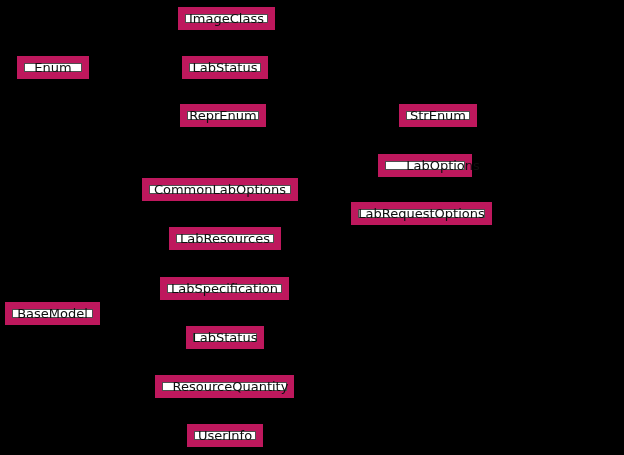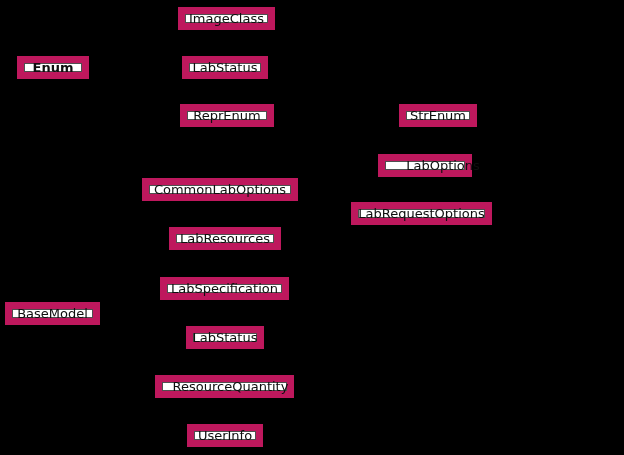--- a/index.html
+++ b/index.html
@@ -31,23 +31,23 @@
     white-space: nowrap;
     text-align: center;
     cursor: pointer;
   }
 </style>
 </head>
 <body>
 
 <div id="stage" style="background: rgb(0, 0, 0);">
     <div class="node" style="left: 178px; top: 7px; width: 97px; background: rgb(255, 255, 255); color: rgb(15, 15, 15); box-shadow: rgb(79, 79, 79) 0px 0px 0px 1px inset;">ImageClass</div>
-    <div class="node" style="left: 17px; top: 56px; width: 72px; background: rgb(255, 255, 255); color: rgb(15, 15, 15); box-shadow: rgb(79, 79, 79) 0px 0px 0px 1px inset; font-weight: bold;">Enum</div>
+    <div class="node" style="left: 17px; top: 56px; width: 72px; background: rgb(255, 255, 255); color: rgb(15, 15, 15); box-shadow: rgb(79, 79, 79) 0px 0px 0px 1px inset;">Enum</div>
     <div class="node" style="left: 182px; top: 56px; width: 86px; background: rgb(255, 255, 255); color: rgb(15, 15, 15); box-shadow: rgb(79, 79, 79) 0px 0px 0px 1px inset;">LabStatus</div>
-    <div class="node" style="left: 180px; top: 104px; width: 94px; background: rgb(255, 255, 255); color: rgb(15, 15, 15); box-shadow: rgb(79, 79, 79) 0px 0px 0px 1px inset;">ReprEnum</div>
+    <div class="node" style="left: 180px; top: 104px; width: 86px; background: rgb(255, 255, 255); color: rgb(15, 15, 15); box-shadow: rgb(79, 79, 79) 0px 0px 0px 1px inset;">ReprEnum</div>
     <div class="node" style="left: 399px; top: 104px; width: 78px; background: rgb(255, 255, 255); color: rgb(15, 15, 15); box-shadow: rgb(79, 79, 79) 0px 0px 0px 1px inset;">StrEnum</div>
     <div class="node" style="left: 378px; top: 154px; width: 94px; background: rgb(255, 255, 255); color: rgb(15, 15, 15); box-shadow: rgb(79, 79, 79) 0px 0px 0px 1px inset; padding-left: 36px;">LabOptions</div>
     <div class="node" style="left: 142px; top: 178px; width: 156px; background: rgb(255, 255, 255); color: rgb(15, 15, 15); box-shadow: rgb(79, 79, 79) 0px 0px 0px 1px inset;">CommonLabOptions</div>
     <div class="node" style="left: 351px; top: 202px; width: 141px; background: rgb(255, 255, 255); color: rgb(15, 15, 15); box-shadow: rgb(79, 79, 79) 0px 0px 0px 1px inset;">LabRequestOptions</div>
     <div class="node" style="left: 169px; top: 227px; width: 112px; background: rgb(255, 255, 255); color: rgb(15, 15, 15); box-shadow: rgb(79, 79, 79) 0px 0px 0px 1px inset;">LabResources</div>
     <div class="node" style="left: 160px; top: 277px; width: 129px; background: rgb(255, 255, 255); color: rgb(15, 15, 15); box-shadow: rgb(79, 79, 79) 0px 0px 0px 1px inset;">LabSpecification</div>
     <div class="node" style="left: 5px; top: 302px; width: 95px; background: rgb(255, 255, 255); color: rgb(15, 15, 15); box-shadow: rgb(79, 79, 79) 0px 0px 0px 1px inset;">BaseModel</div>
     <div class="node" style="left: 186px; top: 326px; width: 78px; background: rgb(255, 255, 255); color: rgb(15, 15, 15); box-shadow: rgb(79, 79, 79) 0px 0px 0px 1px inset;">LabStatus</div>
     <div class="node" style="left: 155px; top: 375px; width: 139px; background: rgb(255, 255, 255); color: rgb(15, 15, 15); box-shadow: rgb(79, 79, 79) 0px 0px 0px 1px inset; padding-left: 12px;">ResourceQuantity</div>
     <div class="node" style="left: 187px; top: 424px; width: 76px; background: rgb(255, 255, 255); color: rgb(15, 15, 15); box-shadow: rgb(79, 79, 79) 0px 0px 0px 1px inset;">UserInfo</div>

